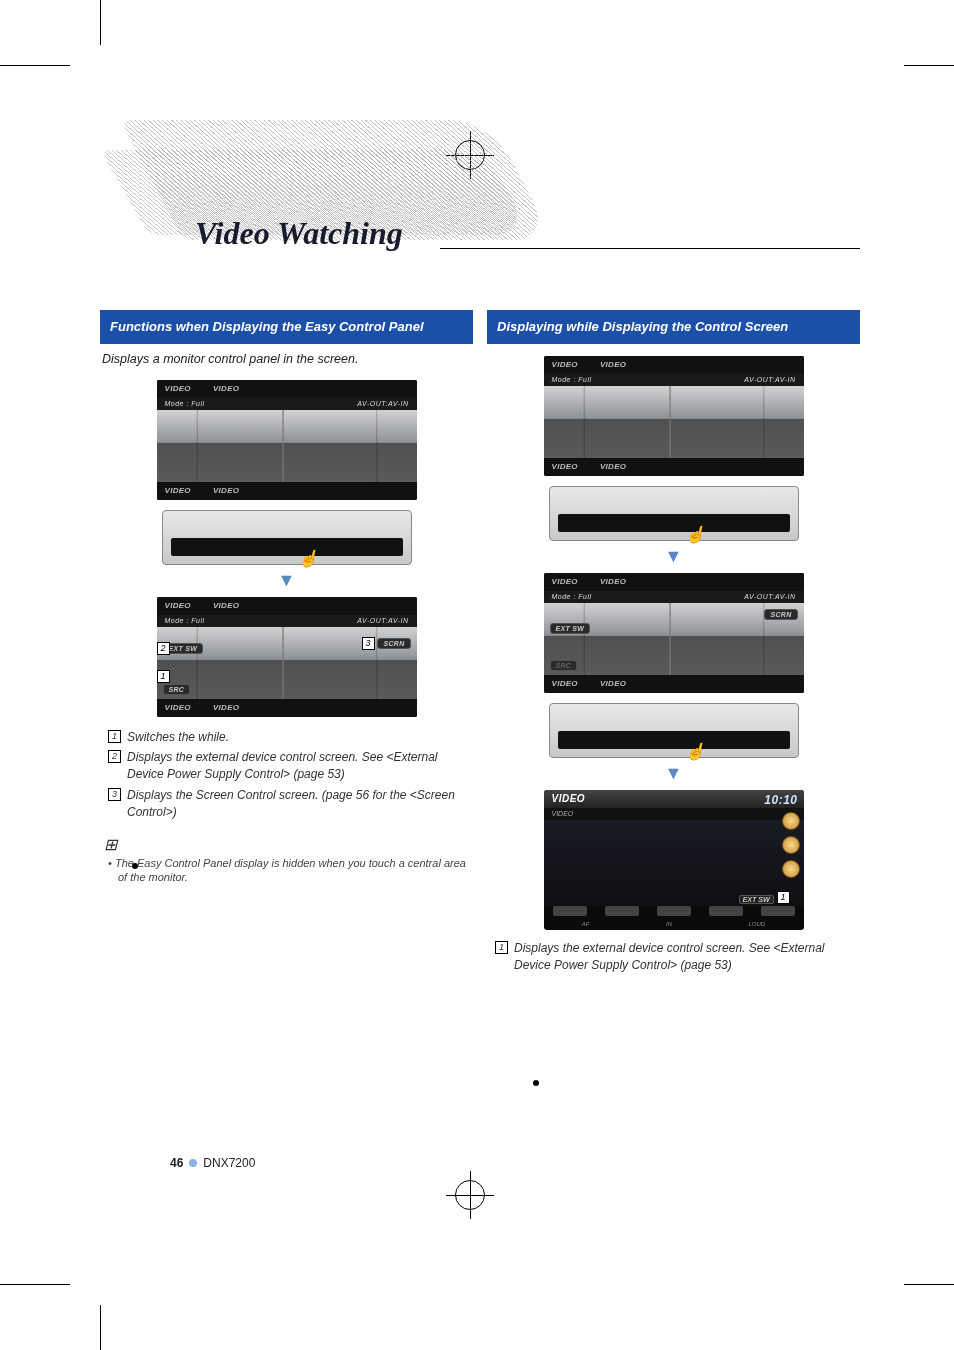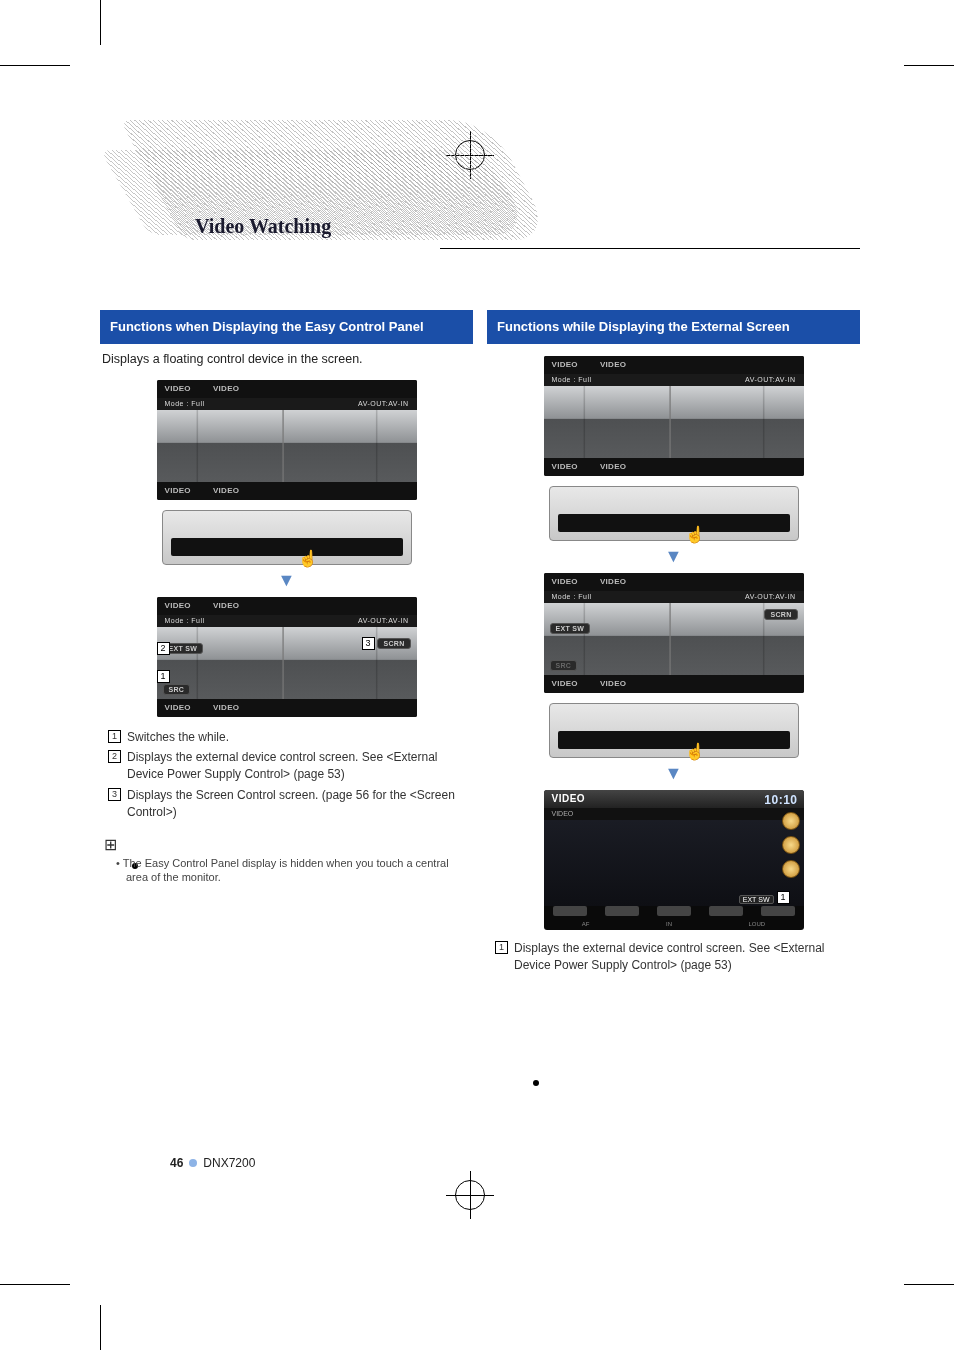--- a/index.html
+++ b/index.html
@@ -38,29 +38,29 @@
   .hatch2 {
     position:absolute; left:20px; top:0; width:370px; height:120px;
     background: repeating-linear-gradient(60deg,#888 0,#888 1px,transparent 1px,transparent 4px);
     transform: skewX(28deg);
     transform-origin: left top;
     border-radius: 10px 40px 40px 10px;
     opacity:.5;
   }
   .title-text {
     position:absolute; left:95px; top:95px;
-    font-size:20px; font-weight:bold; color:#1a1a2e;
+    font-size:32px; font-weight:bold; font-style:italic; color:#1a1a2e;
     font-family: Georgia, 'Times New Roman', serif;
   }
   .title-rule { position:absolute; left:340px; right:0; top:128px; height:1px; background:#000; }
 
   .columns {
     display:flex; gap:14px; margin-top:130px;
   }
-  .col { flex:1 1 0; min-width:0; }
+  .col { flex:1 1 0; min-width:0;font-style:italic; }
   .section-head {
     background:#1b4fa8; color:#fff; font-weight:bold;
     font-size:13px; padding:8px 10px; line-height:1.35;
   }
   .intro { font-size:12.5px; color:#222; padding:8px 2px 10px; }
   .screen {
     width:260px; height:120px; background:#0a0a0a; position:relative;
     border-radius:2px; overflow:hidden; margin:4px auto 10px;
   }
   .screen .topbar, .screen .botbar {
@@ -108,21 +108,21 @@
     text-align:center; color:#5a87c3; font-size:18px; line-height:1; margin:6px 0 8px;
   }
 
   .bullets { font-size:12px; color:#333; line-height:1.45; padding:2px 6px 8px 8px; }
   .bullets .row { display:flex; gap:6px; margin-bottom:3px; }
   .numbox {
     display:inline-flex; align-items:center; justify-content:center;
     width:13px; height:13px; border:1px solid #000; font-size:9px; flex:none; margin-top:1px;
   }
   .note-icon { font-size:16px; color:#333; margin:2px 0 2px 4px; }
-  .note { font-size:11px; color:#444; padding:0 6px 0 18px; text-indent:-10px; line-height:1.35;margin-left:8px; }
+  .note { font-size:11px; color:#444; padding:0 6px 0 18px; text-indent:-10px; line-height:1.35; }
 
   .wide-screen {
     width:260px; height:140px; background:#0a0a0a; position:relative;
     border-radius:3px; overflow:hidden; margin:6px auto 8px;
   }
   .ws-top { position:absolute; top:0; left:0; right:0; height:18px;
     background:linear-gradient(#444,#222); color:#fff; font-size:10px; font-weight:bold;
     padding:3px 8px; letter-spacing:.5px; }
   .ws-sub { position:absolute; top:18px; left:0; right:0; height:12px; background:#111;
     color:#aaa; font-size:7px; padding:0 8px; display:flex; align-items:center; }
@@ -168,21 +168,21 @@
     <div class="hatch2"></div>
     <div class="hatch"></div>
   </div>
   <div class="title-text">Video Watching</div>
   <div class="title-rule"></div>
 
   <div class="columns">
 
     <div class="col">
       <div class="section-head">Functions when Displaying the Easy Control Panel</div>
-      <div class="intro">Displays a floating control device in the screen.</div>
+      <div class="intro">Displays a monitor control panel in the screen.</div>
 
       <div class="screen">
         <div class="topbar">
           <span>VIDEO</span>
           <span>VIDEO</span>
         </div>
         <div class="statusbar">
           <span class="left">Mode : Full</span>
           <span>AV-OUT:AV-IN</span>
         </div>
@@ -232,21 +232,21 @@
         <div class="row">
           <span class="numbox">3</span>
           <span>Displays the Screen Control screen. (page 56 for the &lt;Screen Control&gt;)</span>
         </div>
       </div>
       <div class="note-icon">⊞</div>
       <div class="note">• <span>The Easy Control Panel display is hidden when you touch a central area of the monitor.</span></div>
     </div>
 
     <div class="col">
-      <div class="section-head">Functions while Displaying the External Screen</div>
+      <div class="section-head">Displaying while Displaying the Control Screen</div>
 
       <div class="screen" style="margin-top:12px;">
         <div class="topbar">
           <span>VIDEO</span>
           <span>VIDEO</span>
         </div>
         <div class="statusbar">
           <span class="left">Mode : Full</span>
           <span>AV-OUT:AV-IN</span>
         </div>

